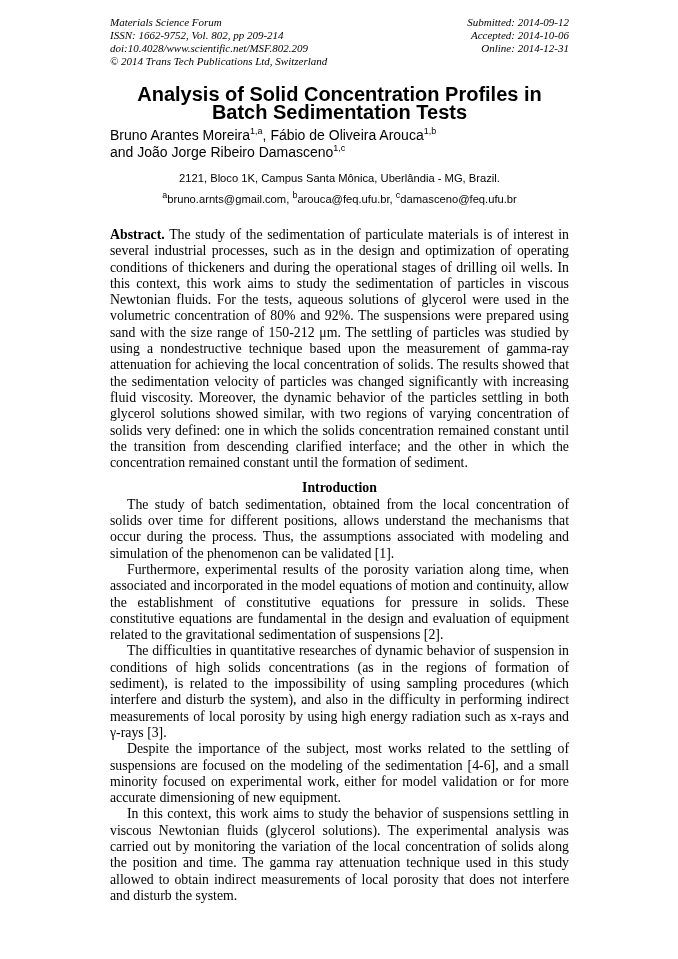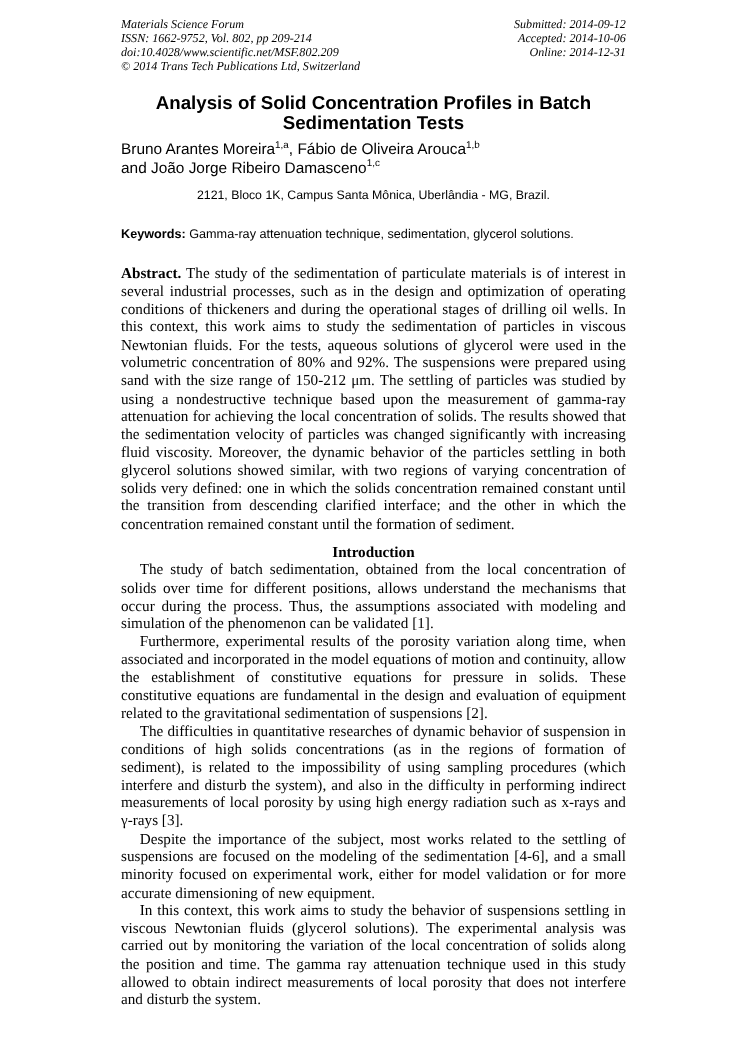--- a/index.html
+++ b/index.html
@@ -23,21 +23,21 @@
     font-size: 11px;
     line-height: 13px;
   }
   .mast-left { text-align: left; }
   .mast-right { text-align: right; font-style: italic; }
   
   .title {
     margin: 17px 0 0 0;
     font-family: "Liberation Sans", "DejaVu Sans", sans-serif;
     font-weight: bold;
-    font-size: 17px;
+    font-size: 20px;
     line-height: 18px;
     text-align: center;
   }
   .authors {
     margin-top: 6px;
     font-family: "Liberation Sans", "DejaVu Sans", sans-serif;
     font-size: 14px;
     line-height: 17px;
     text-align: left;
   }
@@ -113,22 +113,22 @@
 
   <div class="authors">
     <div><span>Bruno Arantes Moreira</span><sup>1,a</sup><span>, </span><span>Fábio de Oliveira Arouca</span><sup>1,b</sup></div>
     <div><span>and João Jorge Ribeiro Damasceno</span><sup>1,c</sup></div>
   </div>
 
   <div class="affiliation">
     <div>2121, Bloco 1K, Campus Santa Mônica, Uberlândia - MG, Brazil.</div>
   </div>
 
+  <div class="emails"><sup>a</sup><span>bruno.arnts@gmail.com, </span><sup>b</sup><span>arouca@feq.ufu.br, </span><sup>c</sup><span>damasceno@feq.ufu.br</span></div>
 
-  <p class="keywords"><strong>Keywords:</strong><span> Gamma-ray attenuation technique, sedimentation, glycerol solutions.</span></p>
 
   <p class="abstract"><strong>Abstract.</strong><span> The study of the sedimentation of particulate materials is of interest in several industrial processes, such as in the design and optimization of operating conditions of thickeners and during the operational stages of drilling oil wells. In this context, this work aims to study the sedimentation of particles in viscous Newtonian fluids. For the tests, aqueous solutions of glycerol were used in the volumetric concentration of 80% and 92%. The suspensions were prepared using sand with the size range of 150-212 μm. The settling of particles was studied by using a nondestructive technique based upon the measurement of gamma-ray attenuation for achieving the local concentration of solids. The results showed that the sedimentation velocity of particles was changed significantly with increasing fluid viscosity. Moreover, the dynamic behavior of the particles settling in both glycerol solutions showed similar, with two regions of varying concentration of solids very defined: one in which the solids concentration remained constant until the transition from descending clarified interface; and the other in which the concentration remained constant until the formation of sediment.</span></p>
 
   <h2 class="section-heading">Introduction</h2>
 
   <p class="body-par">The study of batch sedimentation, obtained from the local concentration of solids over time for different positions, allows understand the mechanisms that occur during the process. Thus, the assumptions associated with modeling and simulation of the phenomenon can be validated [1].</p>
   <p class="body-par">Furthermore, experimental results of the porosity variation along time, when associated and incorporated in the model equations of motion and continuity, allow the establishment of constitutive equations for pressure in solids. These constitutive equations are fundamental in the design and evaluation of equipment related to the gravitational sedimentation of suspensions [2].</p>
   <p class="body-par">The difficulties in quantitative researches of dynamic behavior of suspension in conditions of high solids concentrations (as in the regions of formation of sediment), is related to the impossibility of using sampling procedures (which interfere and disturb the system), and also in the difficulty in performing indirect measurements of local porosity by using high energy radiation such as x-rays and γ-rays [3].</p>
   <p class="body-par">Despite the importance of the subject, most works  related to the settling of suspensions are focused on the modeling of the sedimentation [4-6], and a small minority focused on experimental work, either for model validation or for more accurate dimensioning of new equipment.</p>
   <p class="body-par">In this context, this work aims to study the behavior of suspensions settling in viscous Newtonian fluids (glycerol solutions). The experimental analysis was carried out by monitoring the variation of the local concentration of solids along the position and time. The gamma ray attenuation technique used in this study allowed to obtain indirect measurements of local porosity that does not interfere and disturb the system.</p>

